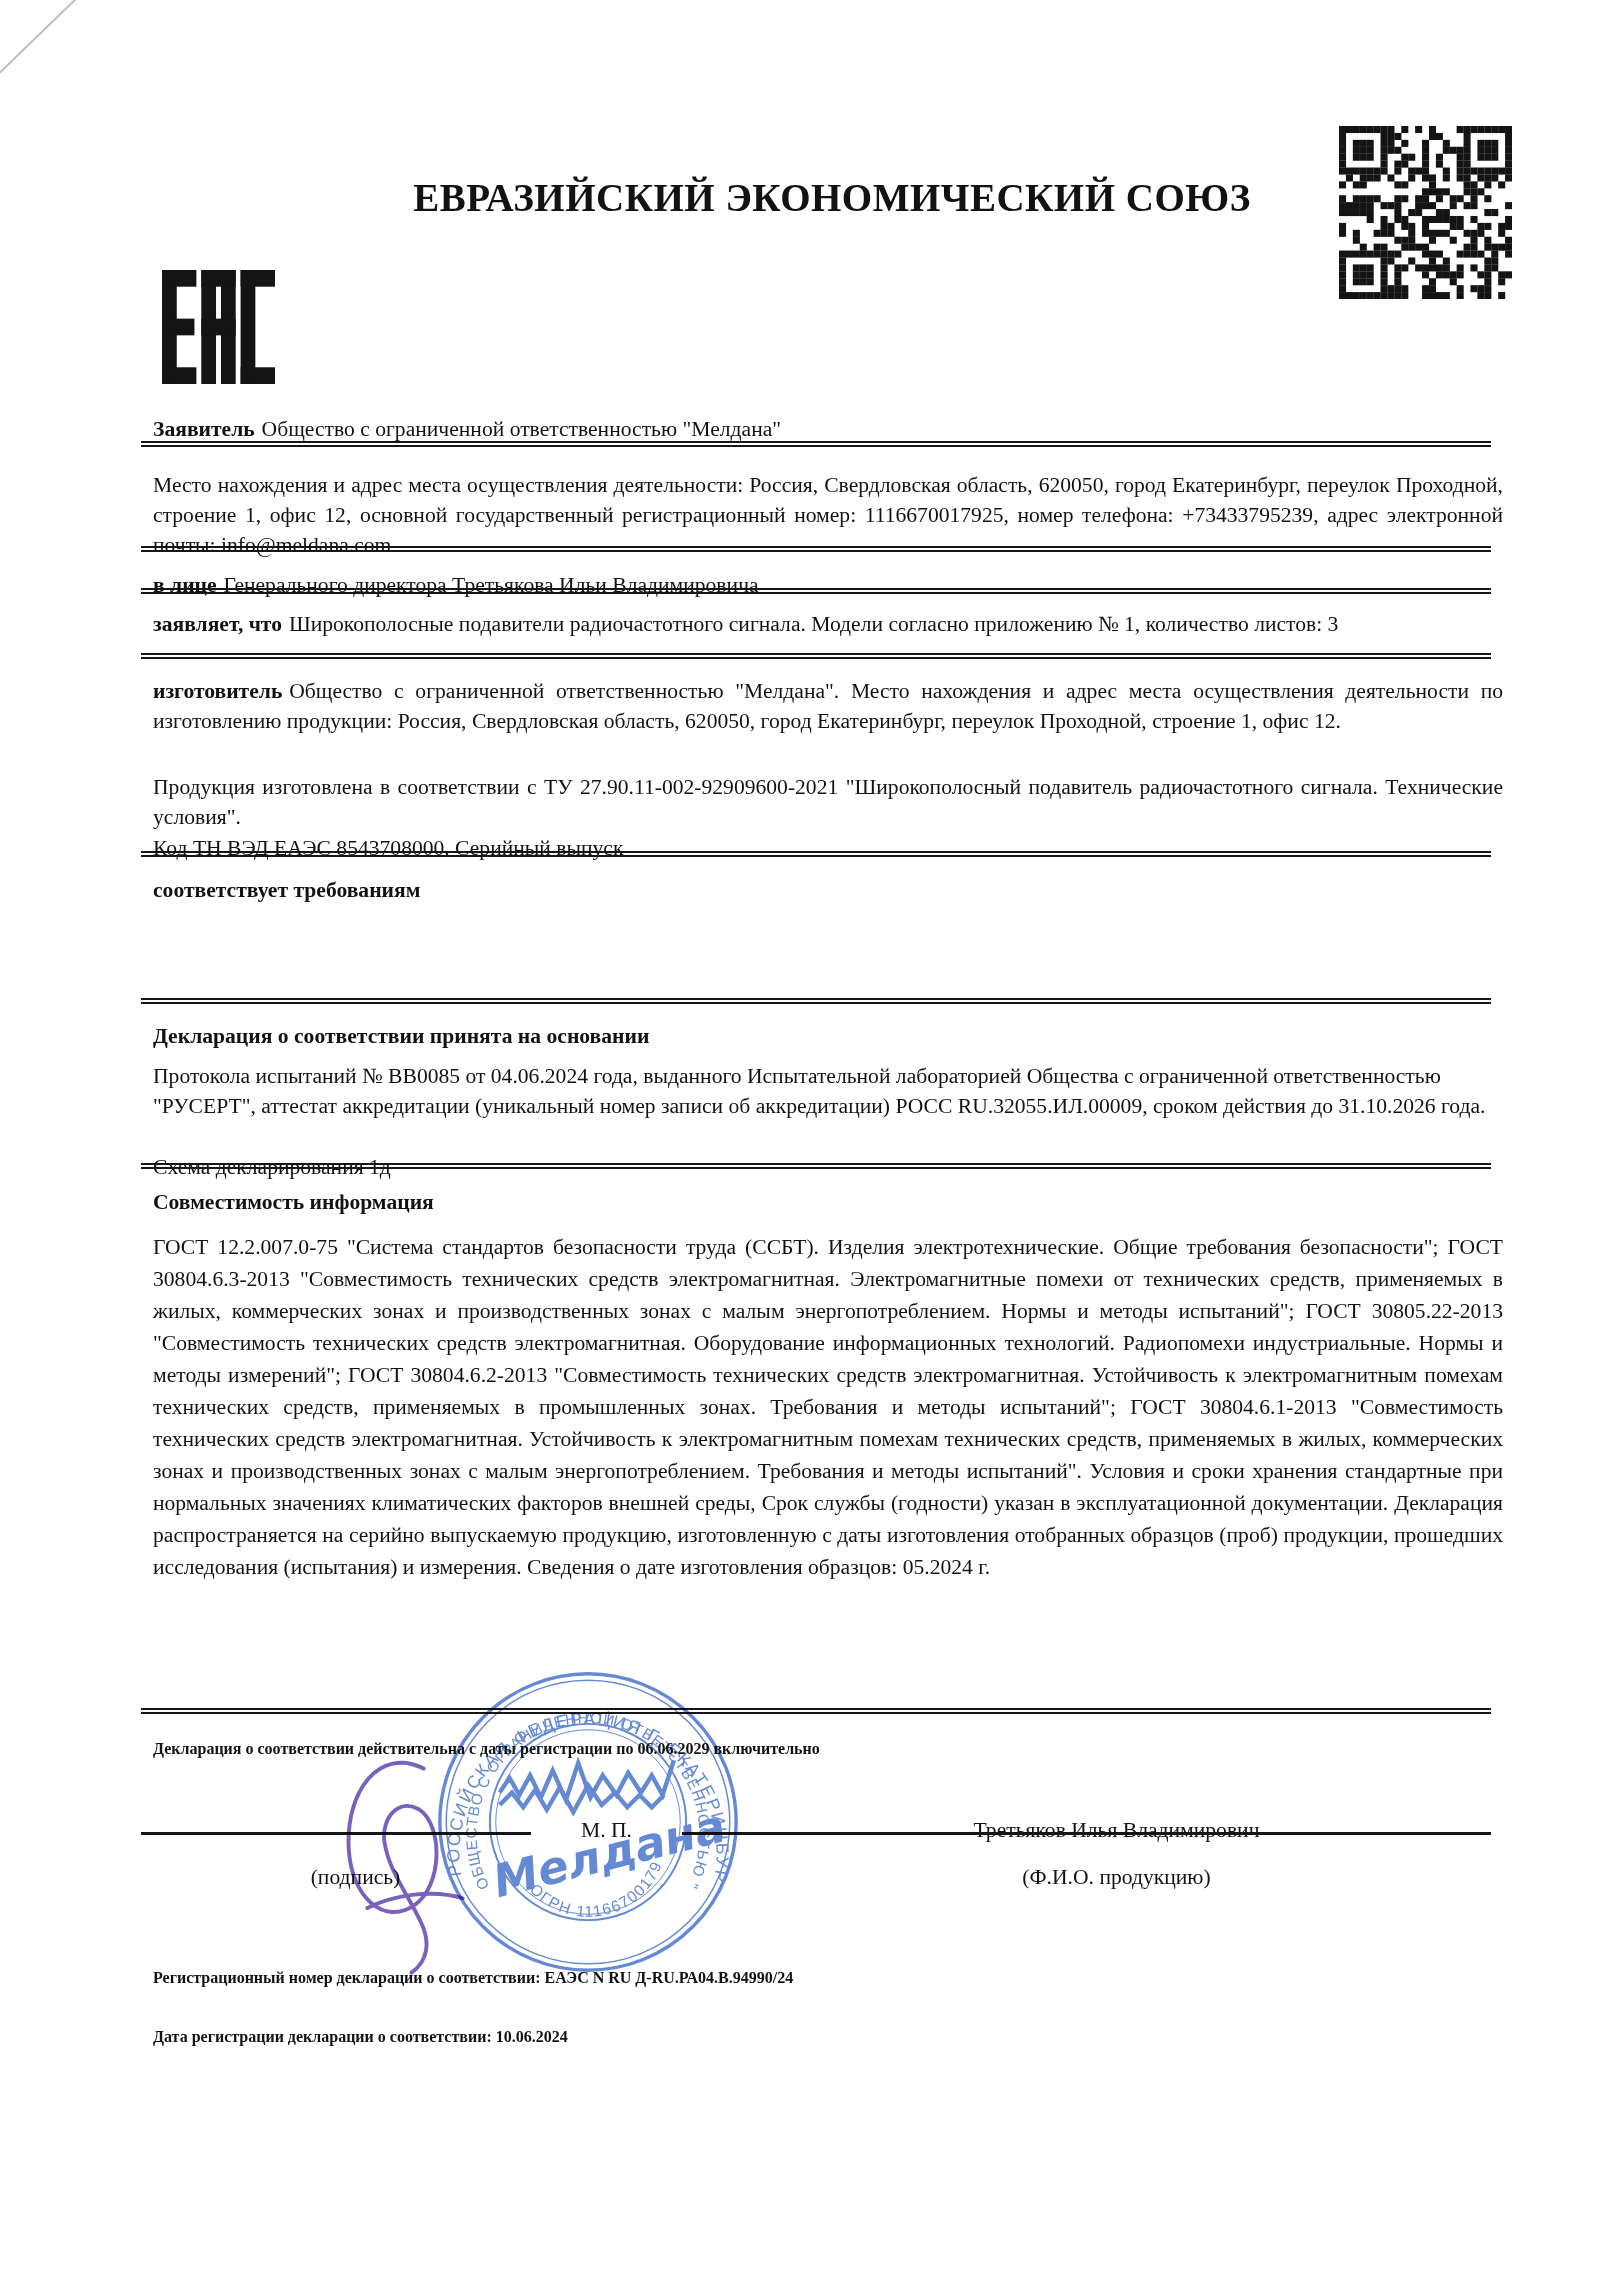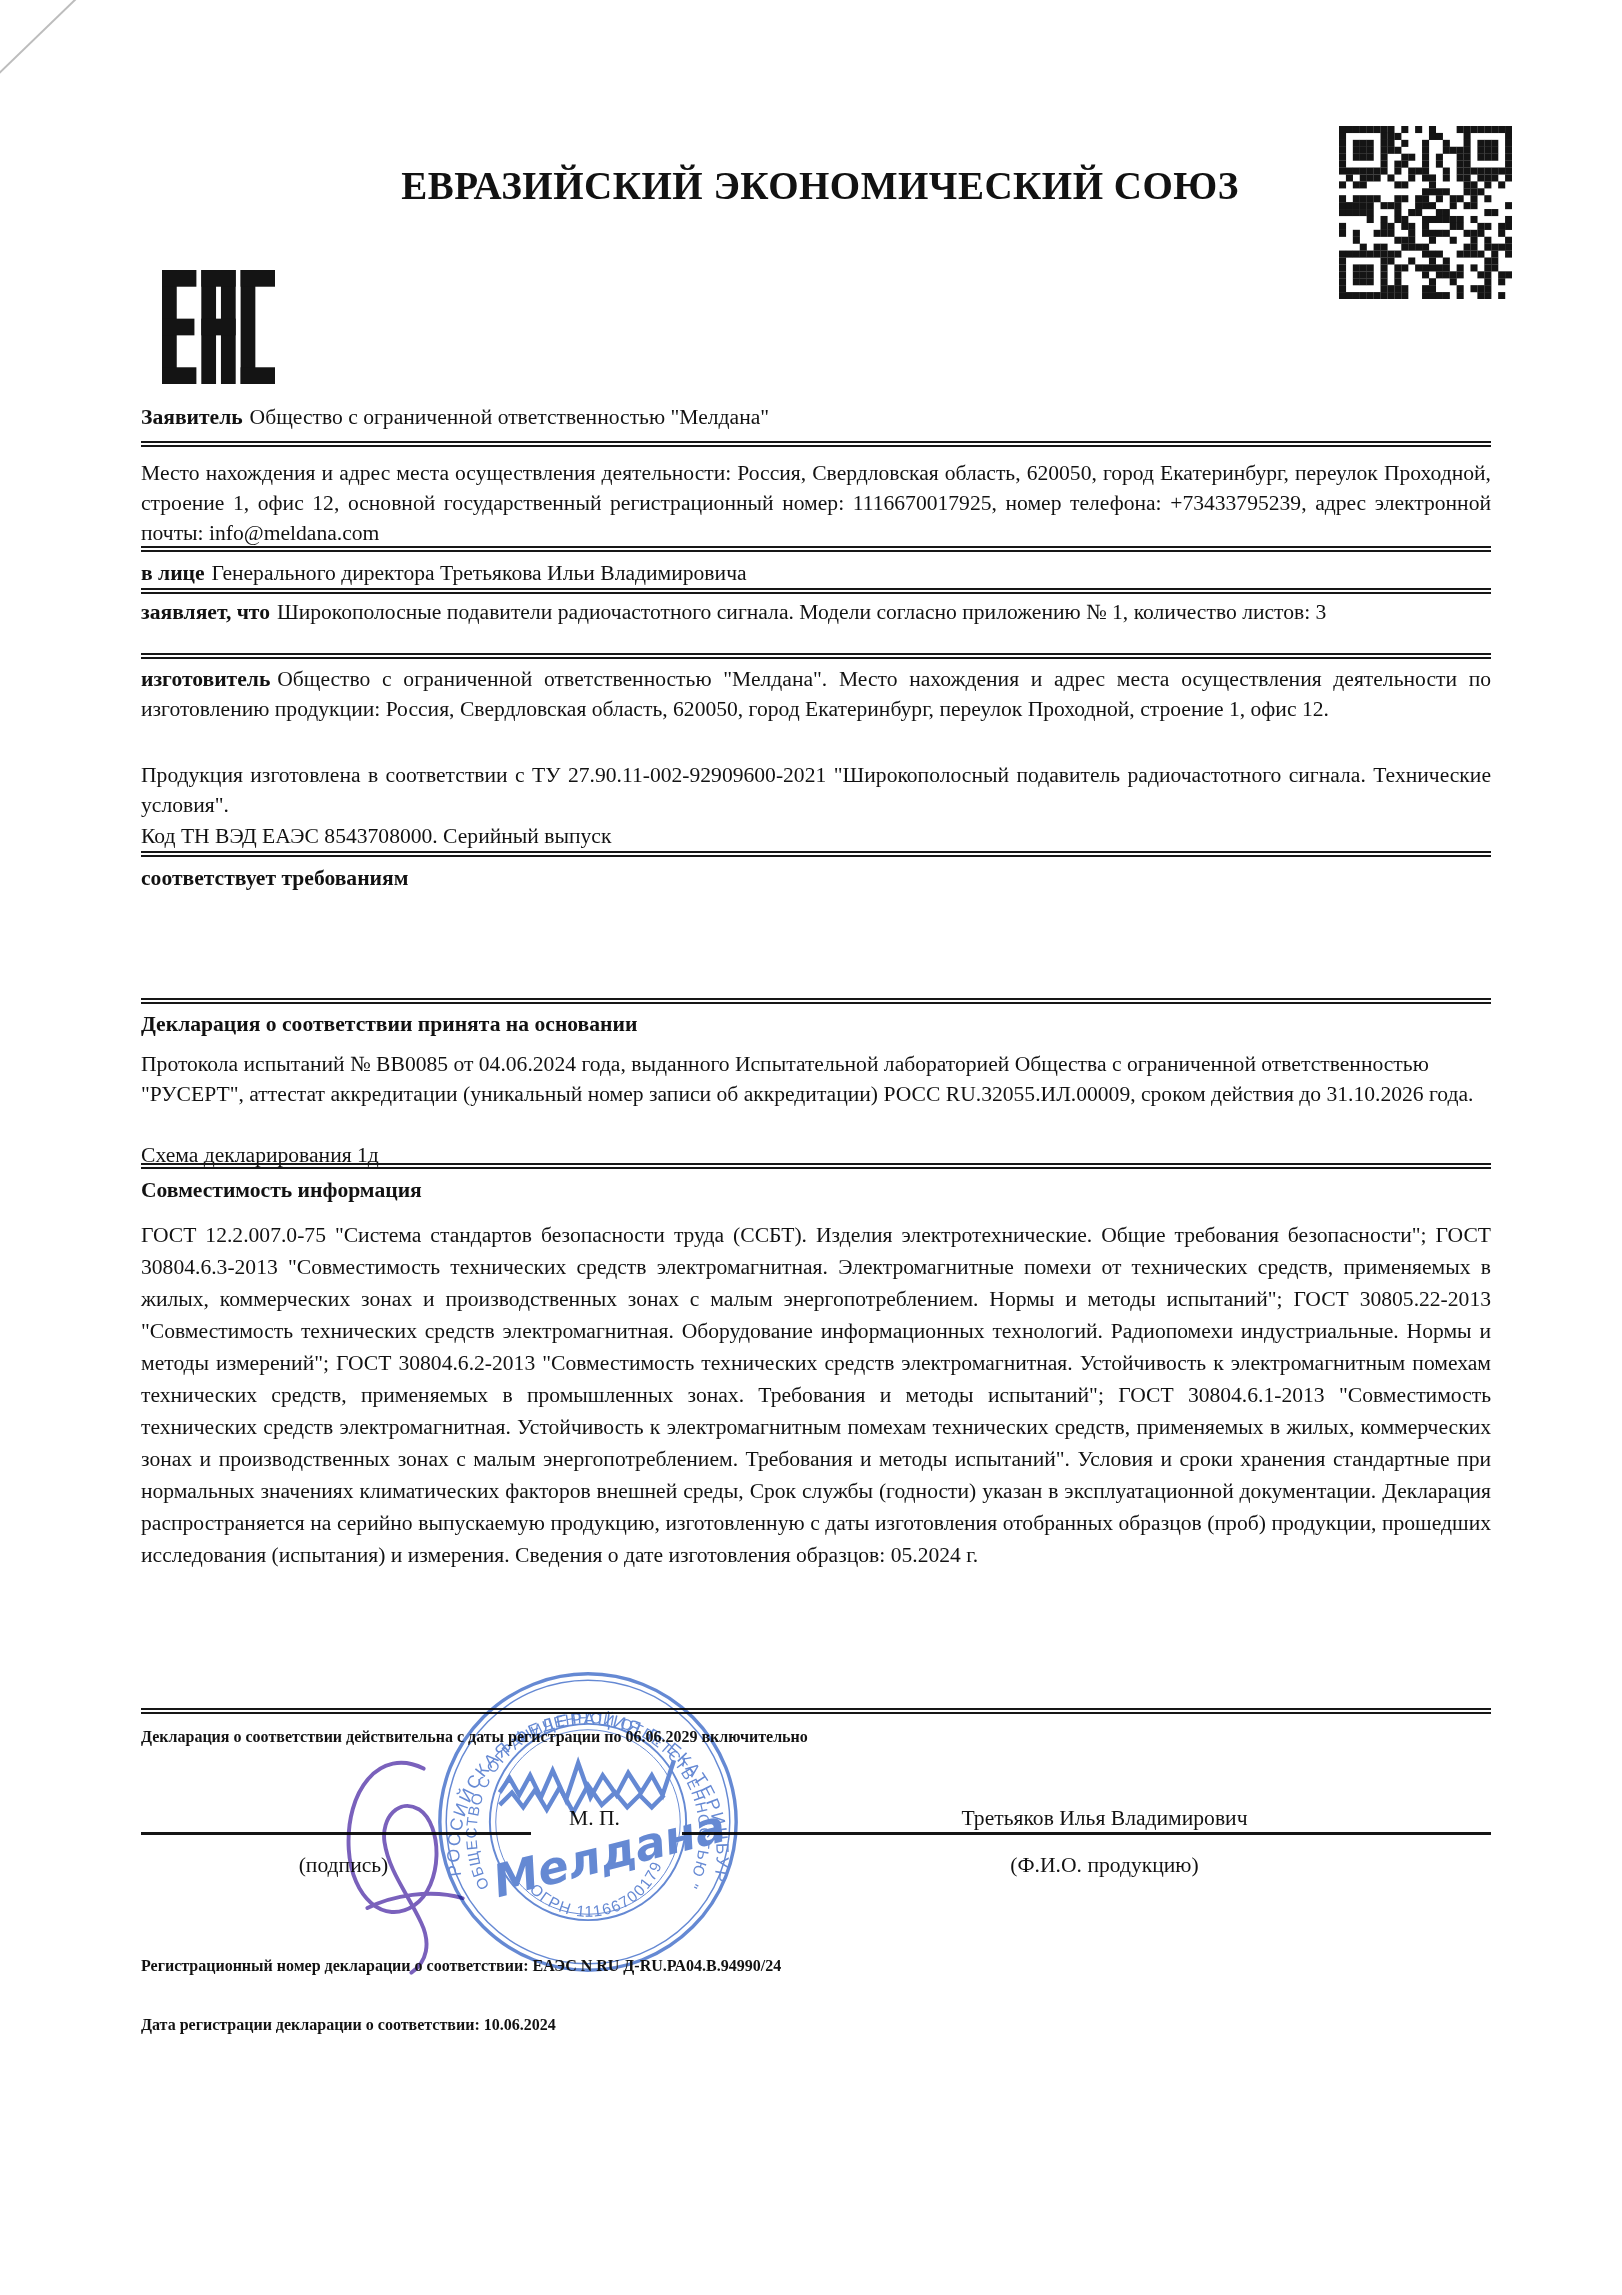--- a/index.html
+++ b/index.html
@@ -7,25 +7,25 @@
     position:relative;
     width:1623px;height:2295px;
     background:#ffffff;
     font-family:"Liberation Serif", serif;
     color:#121212;
     overflow:hidden;
   }
   .title{
     position:absolute;left:141px;width:1350px;
     text-align:center;font-weight:bold;font-size:39px;line-height:1;
-    letter-spacing:0.5px;white-space:nowrap;margin:4px;
+    letter-spacing:0.5px;white-space:nowrap;margin:16px;
   }
   .para{
     position:absolute;left:141px;width:1350px;
-    font-size:21.6px;line-height:30px;margin:0;
+    font-size:21.6px;line-height:30px;margin:12px;
   }
   .just{text-align:justify;}
   .b{font-weight:bold;}
   .b.sp{margin-right:6.9px;}
   .big{font-size:16px;font-weight:bold;line-height:29.5px;}
   .rule{
     position:absolute;left:141px;width:1350px;height:1.5px;
     border-top:2px solid #161616;border-bottom:2px solid #161616;
   }
   .sigline{position:absolute;height:3.4px;background:#161616;}

